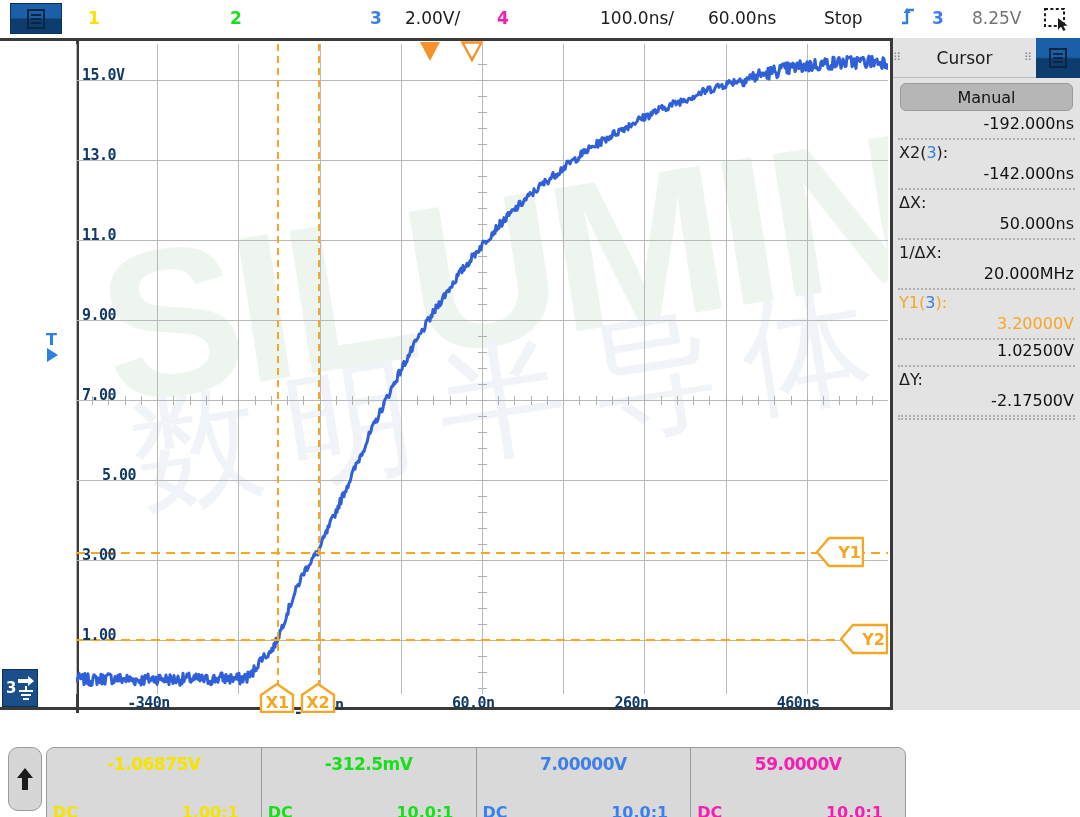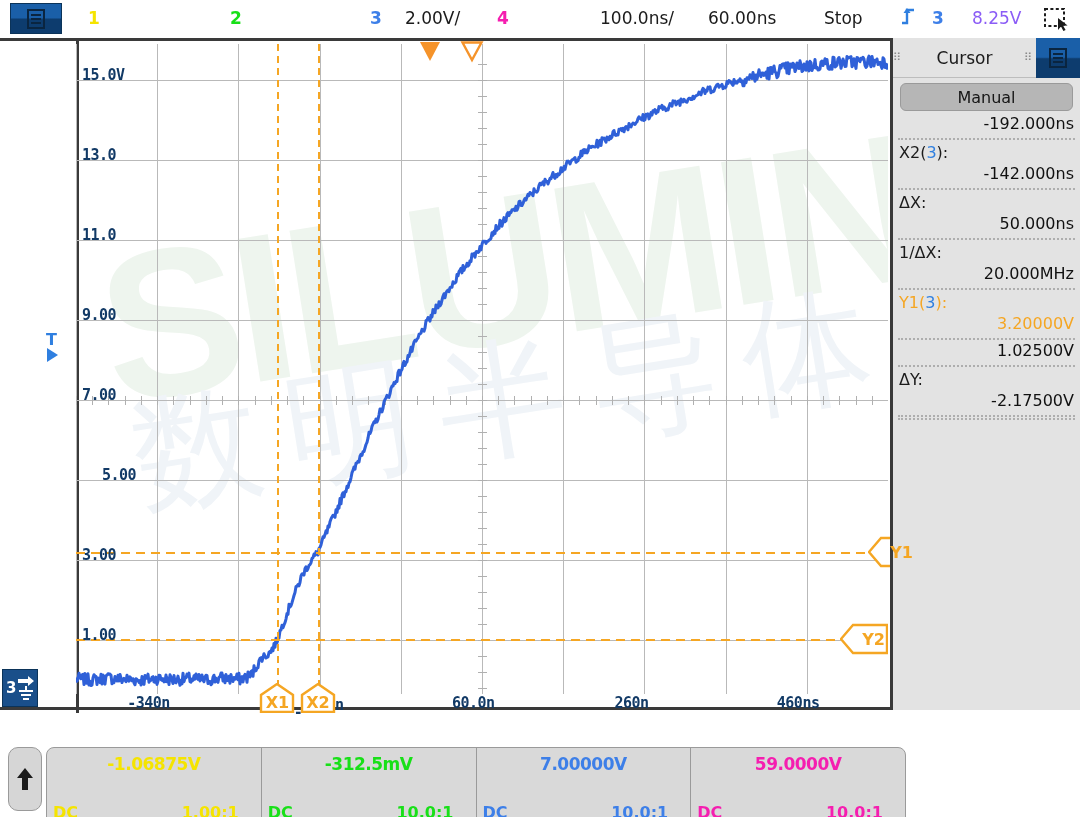--- a/index.html
+++ b/index.html
@@ -198,21 +198,21 @@
       <div class="tb" style="left:600px;color:#1b1b1b;">100.0ns/</div>
       <div class="tb" style="left:708px;color:#1b1b1b;">60.00ns</div>
       <div class="tb" style="left:824px;color:#1b1b1b;">Stop</div>
       <div class="tb" style="left:900px;top:6px;">
         <svg width="16" height="20" viewBox="0 0 16 20">
           <path d="M2,17 L7,17 L7,4 L14,4" fill="none" stroke="#2f7fe0" stroke-width="2.4"></path>
           <path d="M7,2 L10.5,7 L3.5,7 Z" fill="#2f7fe0"></path>
         </svg>
       </div>
       <div class="tb" style="left:932px;color:#3d7fe8;font-weight:bold;">3</div>
-      <div class="tb" style="left:972px;color:#8b5cf6;">8.25V</div>
+      <div class="tb" style="left:972px;color:#737373;">8.25V</div>
       <div id="capture-btn">
         <svg width="32" height="28" viewBox="0 0 32 28">
           <rect x="5" y="4" width="19" height="17" fill="none" stroke="#1b1b1b" stroke-width="2" stroke-dasharray="3,2.4"></rect>
           <path d="M18,13 L18,25 L21,21.6 L23.4,26 L25.6,25 L23.2,20.8 L27.6,20.6 Z" fill="#1b1b1b"></path>
         </svg>
       </div>
     </div>
   </div>
 
   <div id="plotframe">
@@ -370,21 +370,21 @@
             <path d="M18,1 L34,12 L34,29 L2,29 L2,12 Z" fill="#ffffff" stroke="#f5a623" stroke-width="2.4"></path>
           </svg>
           <span style="position: relative; z-index: 2;">X1</span>
         </div>
         <div class="cur-tag-x" style="left: 299.976px; top: 642px;">
           <svg width="36" height="30" style="position:absolute;left:0;top:0;">
             <path d="M18,1 L34,12 L34,29 L2,29 L2,12 Z" fill="#ffffff" stroke="#f5a623" stroke-width="2.4"></path>
           </svg>
           <span style="position: relative; z-index: 2;">X2</span>
         </div>
-        <div class="cur-tag-y" style="left: 868px; top: 495px;">
+        <div class="cur-tag-y" style="left: 816px; top: 495px;">
           <svg width="48" height="32" style="position:absolute;left:0;top:0;">
             <path d="M1,16 L13,2 L47,2 L47,30 L13,30 Z" fill="#ffffff" stroke="#f5a623" stroke-width="2.4"></path>
           </svg>
           <span style="position: relative; z-index: 2;">Y1</span>
         </div>
         <div class="cur-tag-y" style="left: 840px; top: 582px;">
           <svg width="48" height="32" style="position:absolute;left:0;top:0;">
             <path d="M1,16 L13,2 L47,2 L47,30 L13,30 Z" fill="#ffffff" stroke="#f5a623" stroke-width="2.4"></path>
           </svg>
           <span style="position: relative; z-index: 2;">Y2</span>

